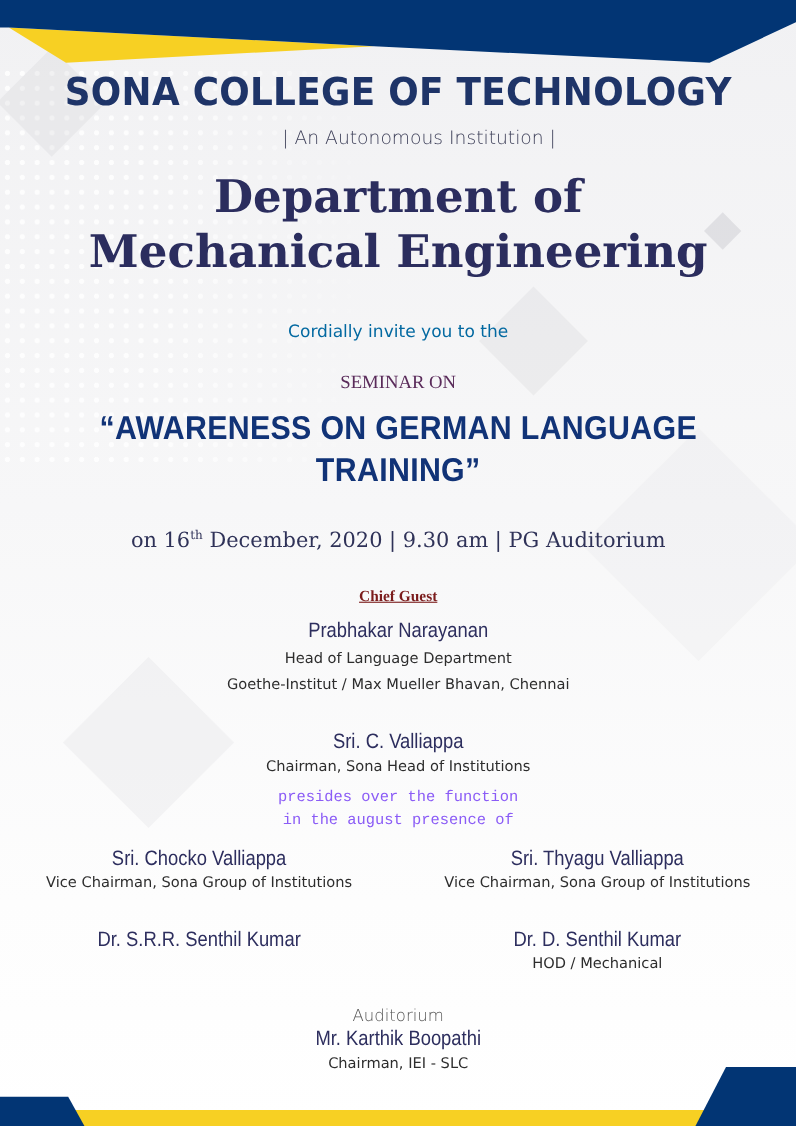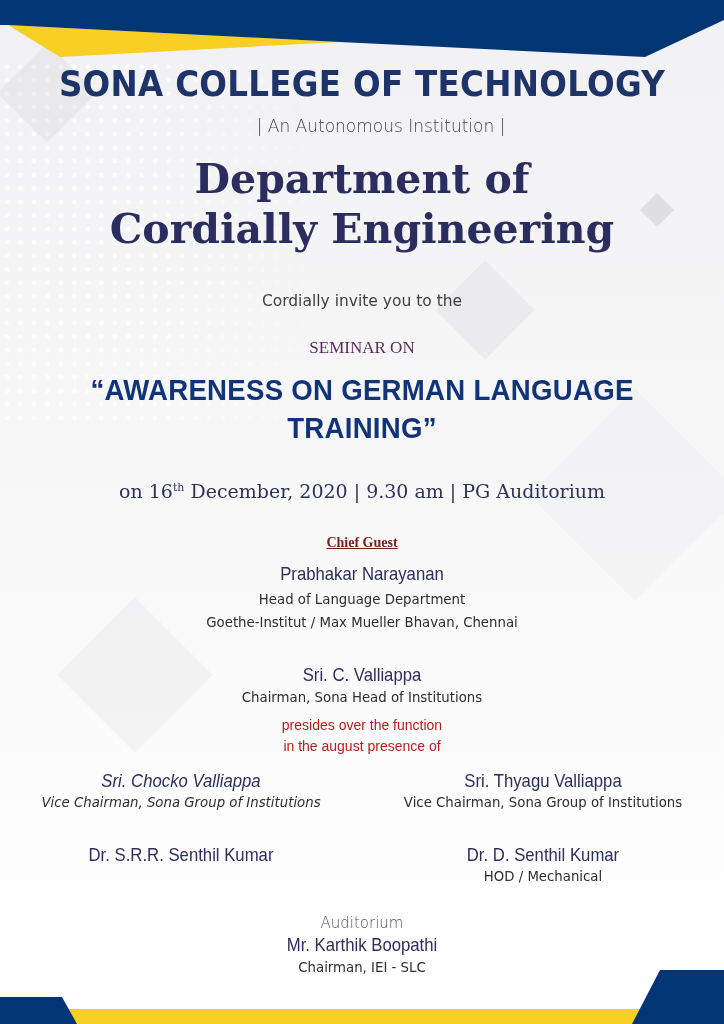--- a/index.html
+++ b/index.html
@@ -13,31 +13,31 @@
           -webkit-mask-image: linear-gradient(90deg, #000 40%, transparent 100%);
           mask-image: linear-gradient(90deg, #000 40%, transparent 100%); }
   .diamond { position:absolute; transform:rotate(45deg); background:rgba(200,200,206,0.22); }
   .shape { position:absolute; }
   .center { position:absolute; left:0; width:724px; text-align:center; }
   .college { top:64px; font-family:"DejaVu Sans", sans-serif; font-weight:bold;
              font-size:35px; color:#1e3468; letter-spacing:0.3px; transform:scaleX(0.93); }
   .auto { top:116px; font-family:"DejaVu Sans", sans-serif; font-size:17px; color:#3d3f58; font-weight:300;margin-left:19px; }
   .dept { top:154px; font-family:"DejaVu Serif", serif; font-weight:bold; font-size:41px;
           line-height:50px; color:#2b2d5e; }
-  .cordially { top:292px; font-family:"DejaVu Sans", sans-serif; font-size:15.5px; color:#404040; }
+  .cordially { top:292px; font-family:"DejaVu Sans", sans-serif; font-size:15.5px; color:#0369a1; }
   .seminar { top:338px; font-family:"Liberation Serif", serif; font-size:17px; color:#5a2b5a; }
   .topic { top:371px; font-family:"Liberation Sans", sans-serif; font-weight:bold; font-size:30px;
            line-height:38px; color:#113377; letter-spacing:0.3px; transform:scaleX(0.92); }
   .when { top:480px; font-family:"DejaVu Serif", serif; font-size:19px; color:#2f3258; }
   .when sup { font-size:11px; vertical-align:7px; }
   .chief { top:535px; font-family:"Liberation Serif", serif; font-weight:bold; font-size:14px;
            color:#7b1c1c; text-decoration:underline; }
   .nm { font-family:"Liberation Sans", sans-serif; font-size:19px; color:#2d2e5e; transform:scaleX(0.88); }
   .ds { font-family:"DejaVu Sans", sans-serif; font-size:13.3px; color:#2d2d2d; }
-  .red { font-family:Liberation Sans, sans-serif; font-size:14px; color:#b91c1c; }
+  .red { font-family:Liberation Mono, monospace; font-size:14px; color:#8b5cf6; }
   .col { position:absolute; width:362px; text-align:center; }
   .coord { font-family:"DejaVu Sans", sans-serif; font-size:15px; color:#555; font-weight:300; }
 </style>
 </head>
 <body>
 
 <div class="bg"></div>
 <div class="dots"></div>
 <div class="diamond" style="left:12px;top:58px;width:70px;height:70px;"></div>
 <div class="diamond" style="left:450px;top:275px;width:70px;height:70px;"></div>
@@ -53,21 +53,21 @@
 <svg class="shape" width="724" height="60" style="left:0;top:964px;">
   <polygon points="68,45 650,45 636,60 74,60" fill="#f7d023"></polygon>
   <polygon points="0,33 62,33 77,60 0,60" fill="#023574"></polygon>
   <polygon points="660,6 724,6 724,60 632,60" fill="#023574"></polygon>
 </svg>
 
 <div class="center college">SONA COLLEGE OF TECHNOLOGY</div>
 <div class="center auto">| An Autonomous Institution |</div>
 <div class="center dept">
   <div>Department of</div>
-  <div>Cordially Engineering</div>
+  <div>Mechanical Engineering</div>
 </div>
 
 <div class="center cordially">Cordially invite you to the</div>
 <div class="center seminar">SEMINAR ON</div>
 <div class="center topic">
   <div>“AWARENESS ON GERMAN LANGUAGE</div>
   <div>TRAINING”</div>
 </div>
 
 <div class="center when"><span>on 16</span><sup>th</sup><span> December, 2020 | 9.30 am | PG Auditorium</span></div>
@@ -75,21 +75,21 @@
 <div class="center chief">Chief Guest</div>
 <div class="center nm" style="top:563px;">Prabhakar Narayanan</div>
 <div class="center ds" style="top:592px;">Head of Language Department</div>
 <div class="center ds" style="top:615px;">Goethe-Institut / Max Mueller Bhavan, Chennai</div>
 
 <div class="center nm" style="top:664px;">Sri. C. Valliappa</div>
 <div class="center ds" style="top:690px;">Chairman, Sona Head of Institutions</div>
 <div class="center red" style="top:717px;">presides over the function</div>
 <div class="center red" style="top:738px;">in the august presence of</div>
 
-<div class="col" style="left:0;top:770px;font-style:italic;">
+<div class="col" style="left:0;top:770px;">
   <div class="nm">Sri. Chocko Valliappa</div>
   <div class="ds" style="margin-top:3px;">Vice Chairman, Sona Group of Institutions</div>
 </div>
 <div class="col" style="left:362px;top:770px;">
   <div class="nm">Sri. Thyagu Valliappa</div>
   <div class="ds" style="margin-top:3px;">Vice Chairman, Sona Group of Institutions</div>
 </div>
 <div class="col" style="left:0;top:844px;">
   <div class="nm">Dr. S.R.R. Senthil Kumar</div>
 </div>

